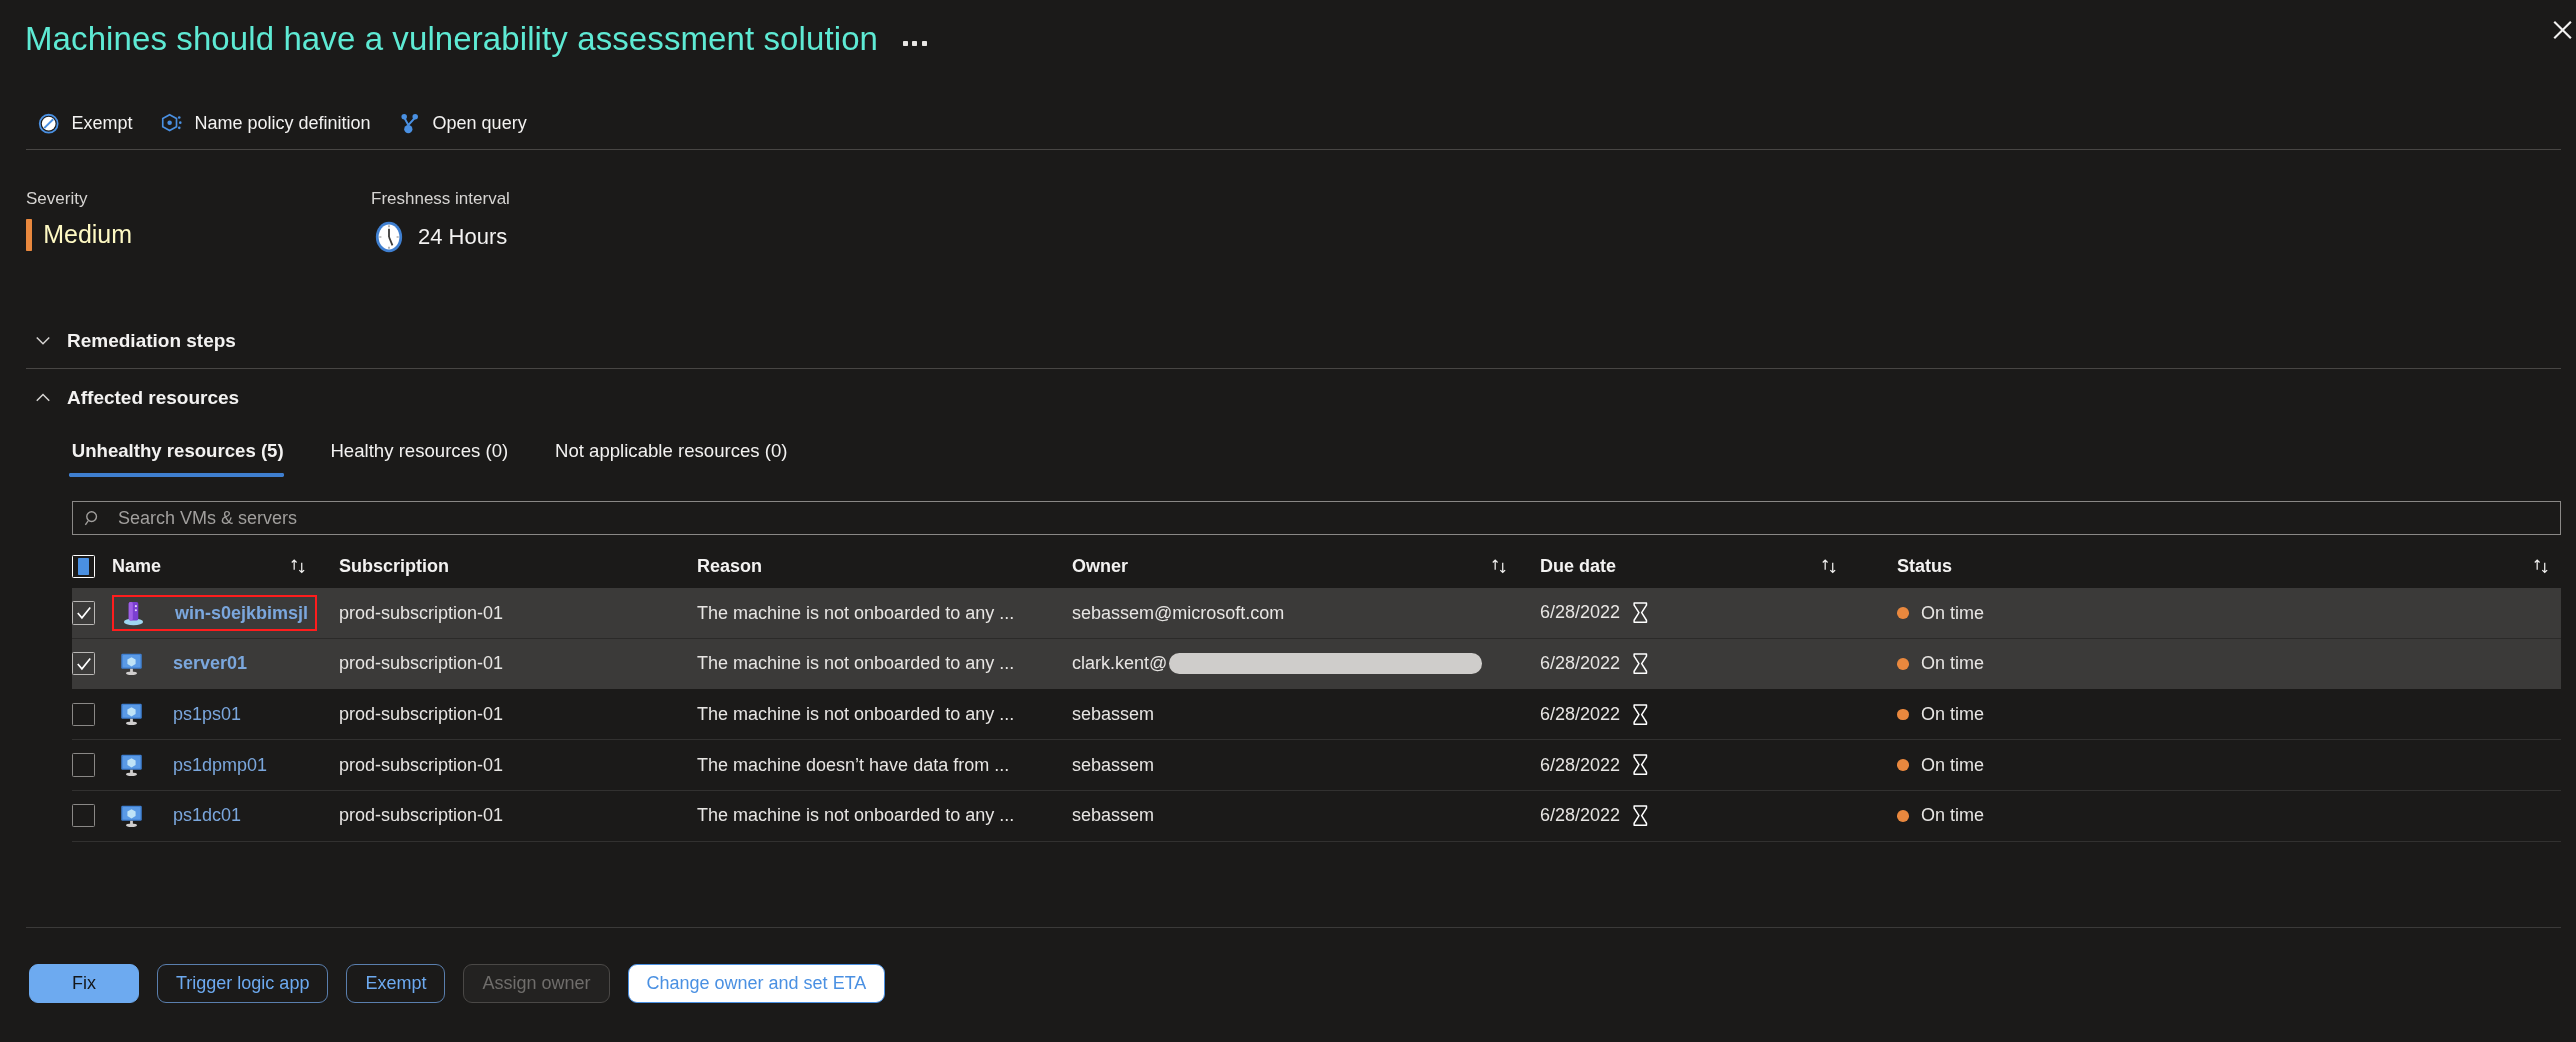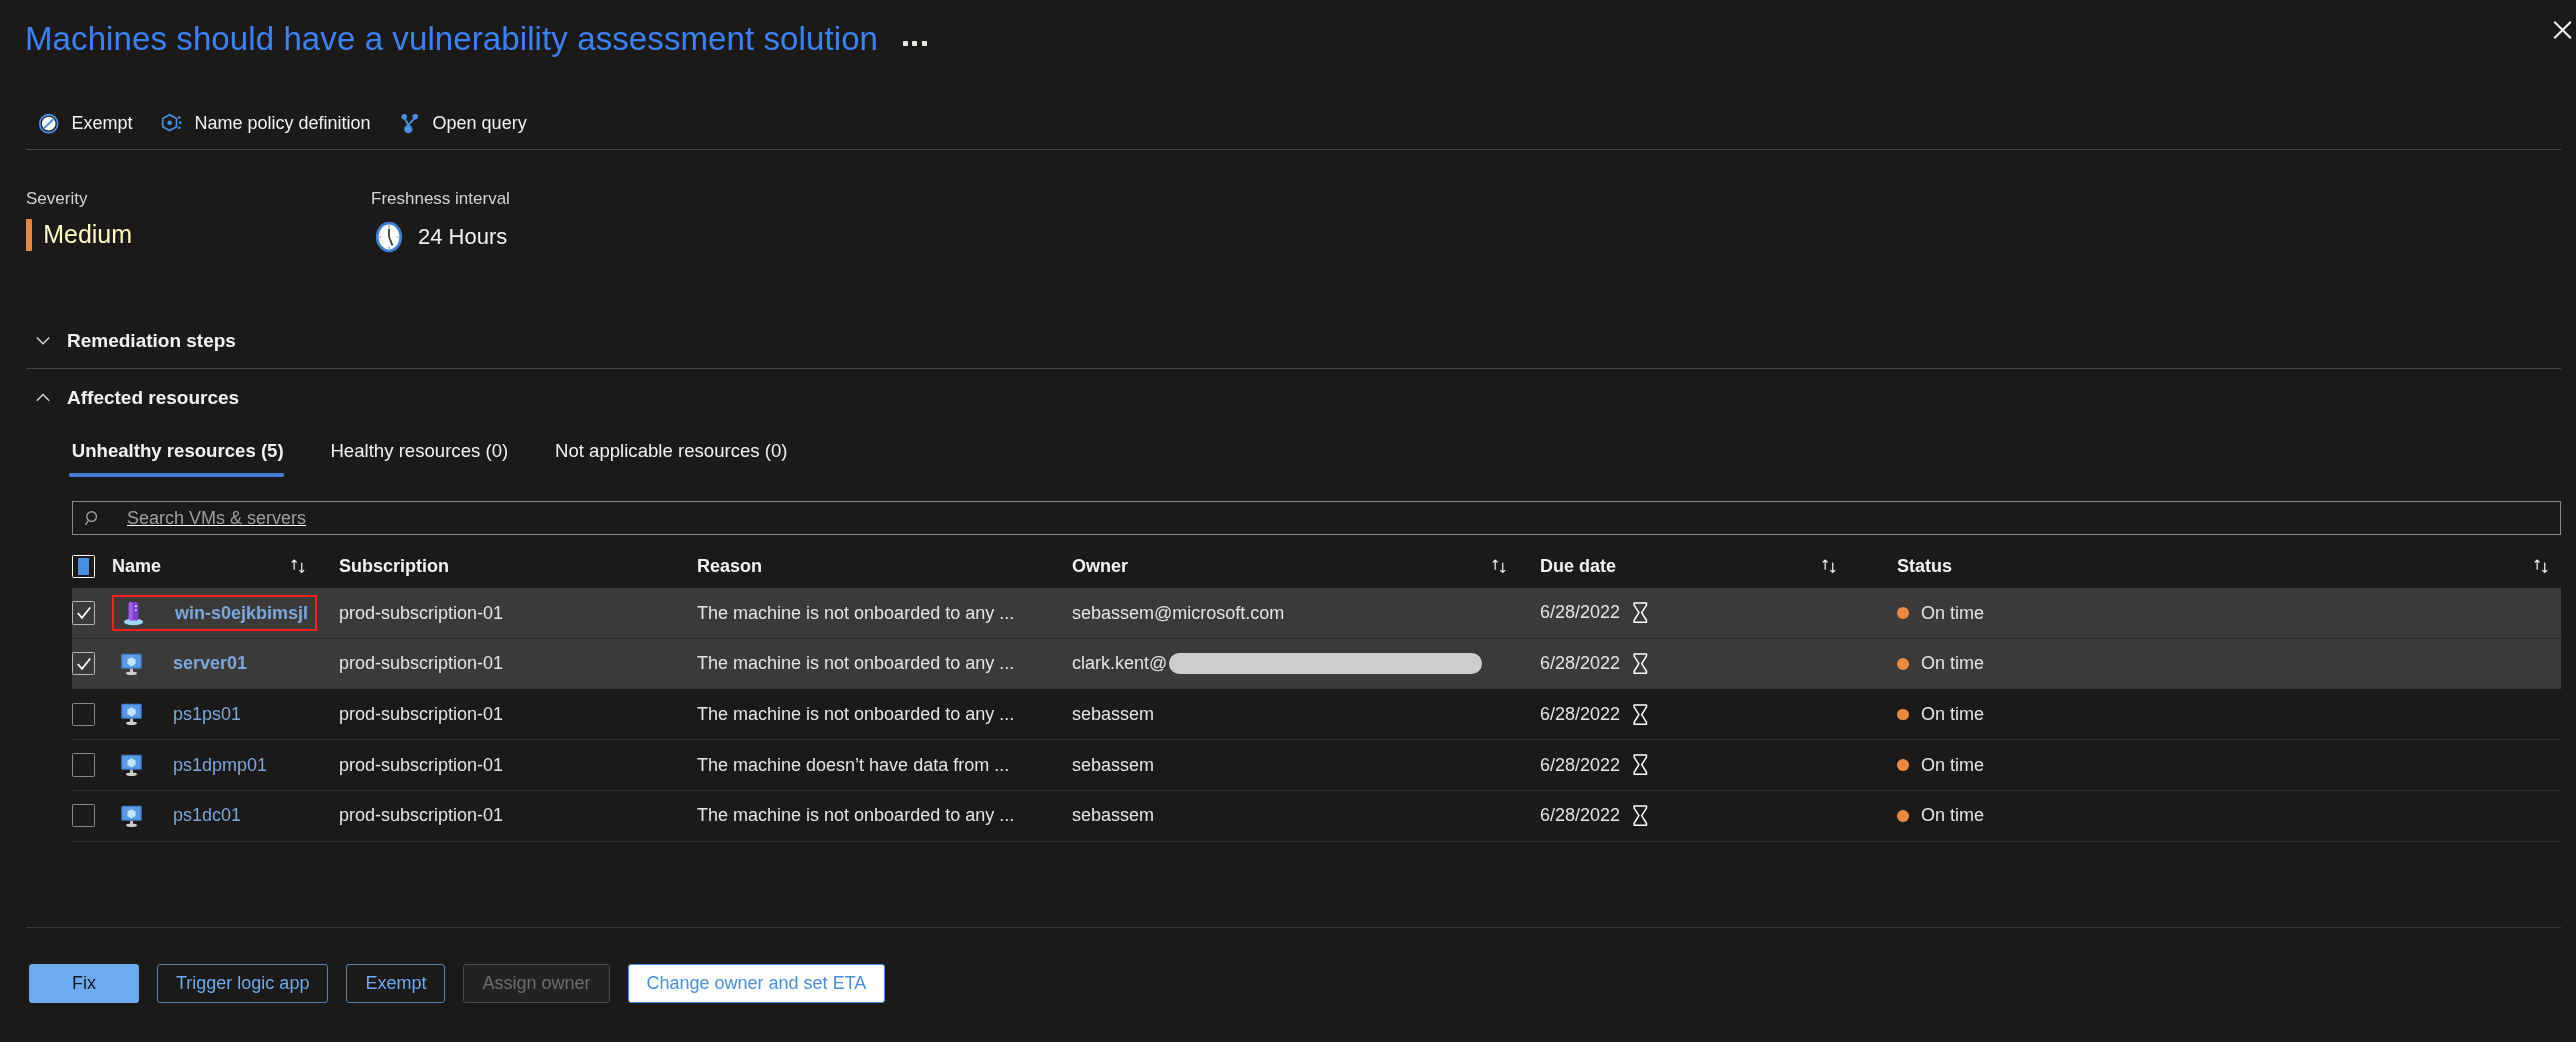--- a/index.html
+++ b/index.html
@@ -11,21 +11,21 @@
     overflow: hidden;
   }
   .page { position: relative; width: 2576px; height: 1042px; }
 
   
   .title-row {
     position: absolute; left: 25px; top: 13.8px; right: 41px; height: 50px;
     display: flex; align-items: center; gap: 20.6px;
   }
   .page-title {
-    font-size: 33px; font-weight: 400; color: #3b82f6; letter-spacing: 0.1px;
+    font-size: 33px; font-weight: 400; color: #5eead4; letter-spacing: 0.1px;
     white-space: nowrap;
   }
   .ellipsis-btn {
     display: flex; align-items: center; gap: 4.8px; padding: 6.9px 4.1px;
     cursor: pointer; margin-top: 9.6px;
   }
   .ellipsis-btn i { width: 4.8px; height: 4.8px; background: #e8e6e3; border-radius: 0.7px; display: block; }
 
   .close-btn {
     position: absolute; right: -5.5px; top: 12.4px; width: 43px; height: 43px;
@@ -76,21 +76,21 @@
   .tab.active { font-weight: 600; }
   .tab.active::after {
     content: ""; position: absolute; left: 0; right: 20.6px; bottom: 0;
     height: 4.1px; background: #3f7fd0; border-radius: 1.4px;
   }
 
   
   .search {
     position: absolute; left: 72px; top: 501px; right: 15px; height: 34px;
     border: 0.7px solid #8a8886; background: #1b1a19;
-    display: flex; align-items: center; padding: 0 11px; gap: 25px; text-decoration: underline;
+    display: flex; align-items: center; padding: 0 11px; gap: 16px;
   }
   .search input {
     flex: 1; background: transparent; border: none; outline: none;
     color: #c8c6c4; font-size: 18px; font-family: "Liberation Sans", sans-serif;
   }
   .search input::placeholder { color: #a19f9d; }
 
   
   .table { position: absolute; left: 72px; top: 545px; right: 15px; }
   .trow { display: flex; align-items: center; height: 50px; }
@@ -131,21 +131,21 @@
 
   .status-dot { width: 11.7px; height: 11.7px; border-radius: 50%; background: #e9883e; margin-right: 12.4px; }
 
   
   .footer-sep { position: absolute; left: 26px; right: 15px; top: 927px; height: 0.7px; background: #3b3a39; }
   .footer { position: absolute; left: 29px; top: 964px; display: flex; gap: 18px; align-items: center; }
   .btn {
     height: 39px; min-width: 41px; padding: 4px 18px; font-size: 18px;
     display: flex; align-items: center; justify-content: center;
     font-family: "Liberation Sans", sans-serif; cursor: pointer; white-space: nowrap;
-    border-radius: 3px;
+    border-radius: 9px;
   }
   .btn-primary { background: #6daaf0; color: #14171a; border: 0.7px solid #6daaf0; width: 110px; }
   .btn-outline { background: #1b1a19; color: #6daaf0; border: 0.7px solid #5a7fae; }
   .btn-focus   { background: #ffffff; color: #4a90e2; border: 1.4px solid #4a90e2; }
   .btn-disabled{ background: #232221; color: #6f6d6b; border: 0.7px solid #4a4846; cursor: default; }
 </style>
 </head>
 <body>
 
 <div class="page">

